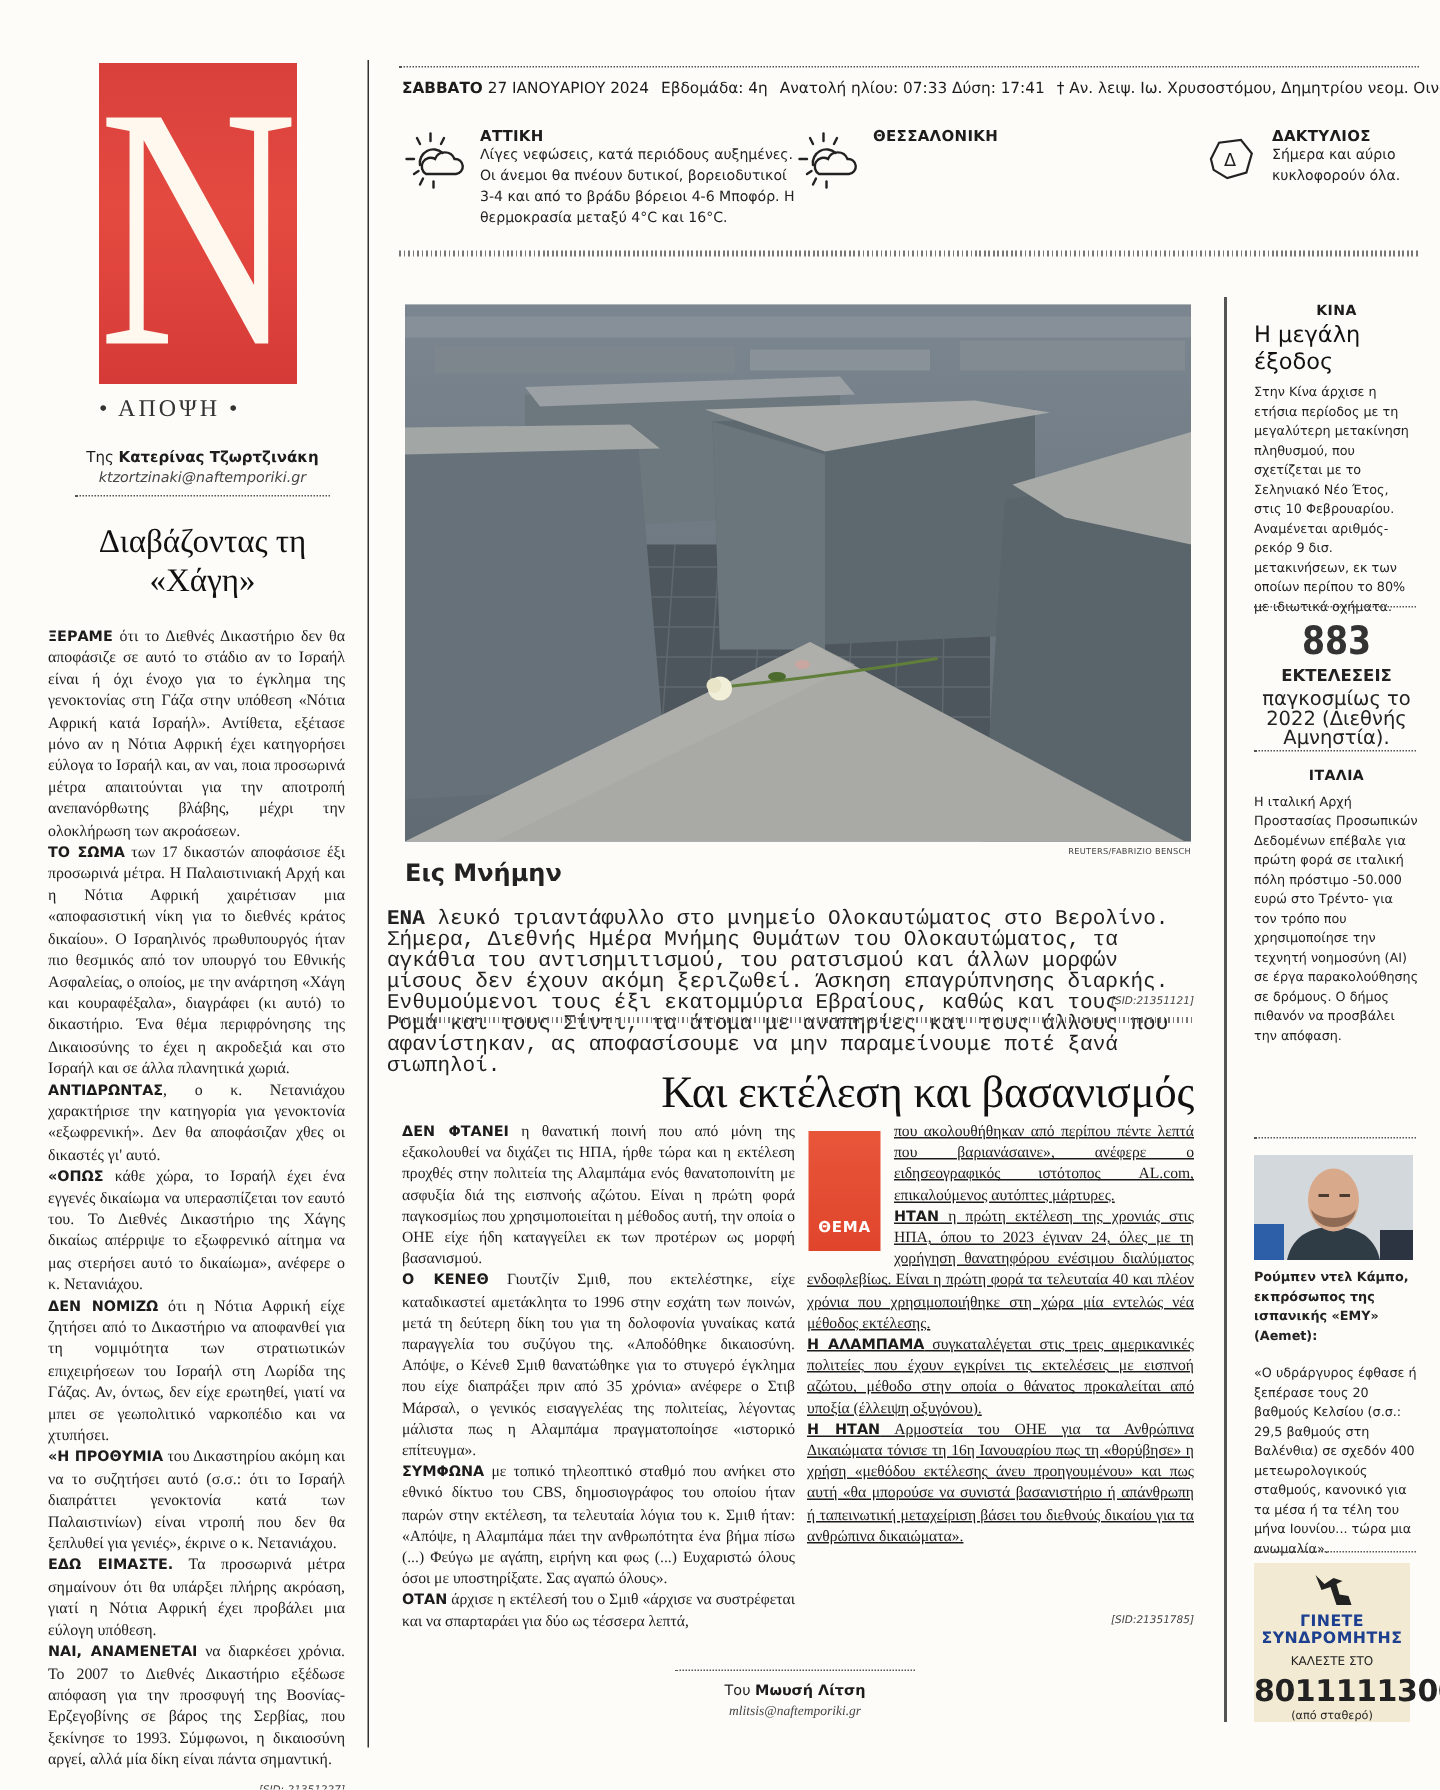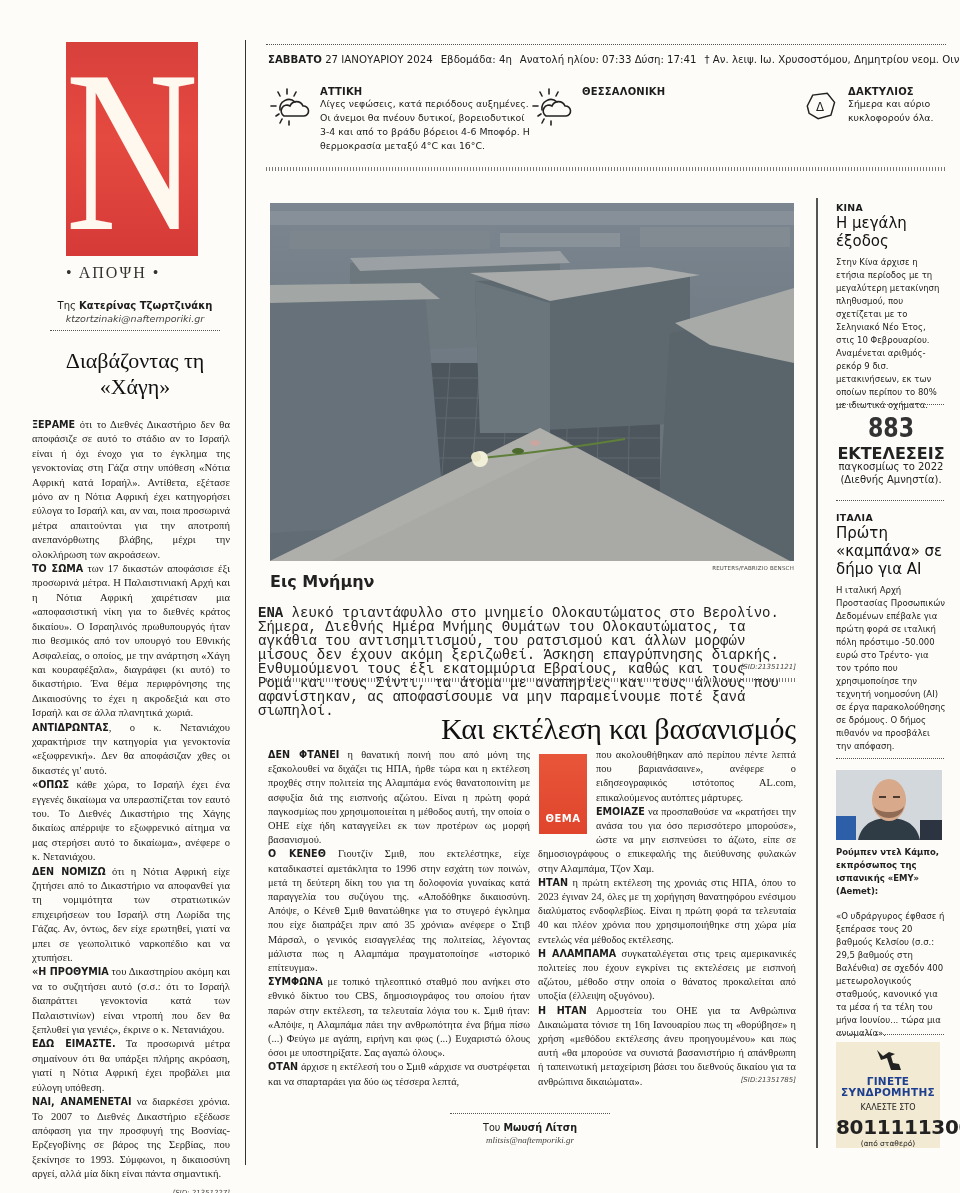--- a/index.html
+++ b/index.html
@@ -44,40 +44,40 @@
   .credit { left: 660px; top: 565px; width: 134px; text-align: right; font-size: 5.5px; font-family: "DejaVu Sans", sans-serif; color: #444; letter-spacing: .2px; }
   .cap-title { left: 270px; top: 572px; font-family: "DejaVu Sans", sans-serif; font-weight: bold; font-size: 16px; color: #222; }
   .cap-text { left: 258px; top: 606px; width: 526px; font-family: Liberation Mono, monospace; font-size: 14px; line-height: 14px; color: #222; }
   .cap-text b { font-weight: bold; }
   .sid-cap { left: 700px; top: 663px; width: 96px; }
   .hatch-mid { left: 266px; top: 678px; width: 530px; }
 
   
   .headline { left: 266px; top: 700px; width: 530px; text-align: right; font-size: 30px; color: #111; letter-spacing: -.2px; margin-top: 12px; }
   .col-main1 { left: 268px; top: 748px; width: 262px; font-size: 10.4px; line-height: 14.2px; text-align: justify; hyphens: auto; }
-  .col-main2 { left: 538px; top: 748px; width: 258px; font-size: 10.4px; line-height: 14.2px; text-align: justify; hyphens: auto; }
+  .col-main2 { left: 538px; top: 748px; width: 258px; font-size: 10.4px; line-height: 14.2px; text-align: justify; hyphens: auto; text-decoration: underline; }
   .thema { left: 539px; top: 754px; width: 48px; height: 80px; background: linear-gradient(180deg, #e8563a, #e0452c); display: flex; align-items: flex-end; justify-content: center; padding-bottom: 10px; }
   .thema span { color: #fff; font-family: "DejaVu Sans", sans-serif; font-weight: bold; font-size: 10px; letter-spacing: .5px; }
   .float-spacer { float: left; width: 58px; height: 94px; }
   .sid-main { left: 720px; top: 1076px; width: 76px; }
   .author-dots { left: 450px; top: 1113px; width: 160px; }
   .author { left: 420px; top: 1122px; width: 220px; text-align: center; font-size: 9.6px; font-family: "DejaVu Sans", sans-serif; }
   .author b { font-weight: bold; }
   .author .email { font-family: "Liberation Serif", serif; font-style: italic; font-size: 9px; color: #444; display: block; margin-top: 2px; }
 
   
   .vrule-right { left: 816px; top: 198px; width: 2px; height: 950px; background: #555; }
   .rc { left: 836px; width: 110px; font-family: "DejaVu Sans", sans-serif; }
-  .rc-kicker { font-weight: bold; font-size: 9.4px; letter-spacing: .3px; }
+  .rc-kicker { font-weight: bold; font-size: 9.4px; letter-spacing: .3px; text-align: center; }
   .rc-title { font-size: 15px; line-height: 18px; color: #111; margin-top: 1px; }
   .rc-body { font-size: 8.5px; line-height: 13px; color: #222; margin-top: 6px; }
   .rc-dots { left: 836px; width: 108px; }
   .stat-num { left: 836px; top: 413px; width: 110px; text-align: center; font-family: "DejaVu Sans", sans-serif; font-weight: bold; font-size: 26px; color: #333; transform: scaleX(.85); }
-  .stat-lbl { left: 836px; top: 444px; width: 110px; text-align: center; font-family: "DejaVu Sans", sans-serif; font-size: 16px; font-weight: 600; color: #222; }
-  .stat-sub { left: 836px; top: 460px; width: 110px; text-align: center; font-family: "DejaVu Sans", sans-serif; font-size: 10px; line-height: 13px; color: #222; }
+  .stat-lbl { left: 836px; top: 444px; width: 110px; text-align: center; font-family: "DejaVu Sans", sans-serif; font-size: 11px; font-weight: 600; color: #222; }
+  .stat-sub { left: 836px; top: 460px; width: 110px; text-align: center; font-family: "DejaVu Sans", sans-serif; font-size: 13px; line-height: 13px; color: #222; }
   .person-photo { left: 836px; top: 770px; width: 106px; height: 70px; background: linear-gradient(180deg, #d9dee3 0%, #c9cdd2 100%); overflow: hidden; }
   .promo { left: 836px; top: 1042px; width: 104px; height: 106px; background: #f2ead2; text-align: center; font-family: "DejaVu Sans", sans-serif; }
   .promo-t { font-weight: bold; color: #1d3f8f; font-size: 10.5px; line-height: 11px; letter-spacing: .3px; }
   .promo-s { font-size: 8px; margin-top: 5px; color: #222; }
   .promo-n { font-weight: bold; font-size: 20px; color: #222; margin-top: 3px; letter-spacing: -.3px; }
   .promo-f { font-size: 7.5px; color: #222; }
 </style>
 </head>
 <body>
 
@@ -234,21 +234,20 @@
   <p><span class="lead">ΟΤΑΝ</span><span> άρχισε η εκτέλεσή του ο Σμιθ «άρχισε να συστρέφεται και να σπαρταράει για δύο ως τέσσερα λεπτά,</span></p>
 </div>
 
 <div class="abs thema">
   <span>ΘΕΜΑ</span>
 </div>
 
 <div class="abs col-main2 serif">
   <div class="float-spacer"></div>
   <p><span class="lead"></span><span>που ακολουθήθηκαν από περίπου πέντε λεπτά που βαριανάσαινε», ανέφερε ο ειδησεογραφικός ιστότοπος AL.com, επικαλούμενος αυτόπτες μάρτυρες.</span></p>
-  <p><span class="lead">ΕΜΟΙΑΖΕ</span><span> να προσπαθούσε να «κρατήσει την ανάσα του για όσο περισσότερο μπορούσε», ώστε να μην εισπνεύσει το άζωτο, είπε σε δημοσιογράφους ο επικεφαλής της διεύθυνσης φυλακών στην Αλαμπάμα, Τζον Χαμ.</span></p>
   <p><span class="lead">ΗΤΑΝ</span><span> η πρώτη εκτέλεση της χρονιάς στις ΗΠΑ, όπου το 2023 έγιναν 24, όλες με τη χορήγηση θανατηφόρου ενέσιμου διαλύματος ενδοφλεβίως. Είναι η πρώτη φορά τα τελευταία 40 και πλέον χρόνια που χρησιμοποιήθηκε στη χώρα μία εντελώς νέα μέθοδος εκτέλεσης.</span></p>
   <p><span class="lead">Η ΑΛΑΜΠΑΜΑ</span><span> συγκαταλέγεται στις τρεις αμερικανικές πολιτείες που έχουν εγκρίνει τις εκτελέσεις με εισπνοή αζώτου, μέθοδο στην οποία ο θάνατος προκαλείται από υποξία (έλλειψη οξυγόνου).</span></p>
   <p><span class="lead">Η ΗΤΑΝ</span><span> Αρμοστεία του ΟΗΕ για τα Ανθρώπινα Δικαιώματα τόνισε τη 16η Ιανουαρίου πως τη «θορύβησε» η χρήση «μεθόδου εκτέλεσης άνευ προηγουμένου» και πως αυτή «θα μπορούσε να συνιστά βασανιστήριο ή απάνθρωπη ή ταπεινωτική μεταχείριση βάσει του διεθνούς δικαίου για τα ανθρώπινα δικαιώματα».</span></p>
 </div>
 <div class="abs sid sid-main">[SID:21351785]</div>
 
 <div class="abs dotline author-dots"></div>
 <div class="abs author">
   <span>Του</span>
   <b>Μωυσή Λίτση</b>
@@ -263,21 +262,20 @@
   <div class="rc-body">Στην Κίνα άρχισε η ετήσια περίοδος με τη μεγαλύτερη μετακίνηση πληθυσμού, που σχετίζεται με το Σεληνιακό Νέο Έτος, στις 10 Φεβρουαρίου. Αναμένεται αριθμός-ρεκόρ 9 δισ. μετακινήσεων, εκ των οποίων περίπου το 80% με ιδιωτικά οχήματα.</div>
 </div>
 <div class="abs dotline rc-dots" style="top:404px"></div>
 <div class="abs stat-num">883</div>
 <div class="abs stat-lbl">ΕΚΤΕΛΕΣΕΙΣ</div>
 <div class="abs stat-sub">παγκοσμίως το 2022 (Διεθνής Αμνηστία).</div>
 <div class="abs dotline rc-dots" style="top:500px"></div>
 
 <div class="abs rc" style="top:512px">
   <div class="rc-kicker">ΙΤΑΛΙΑ</div>
-  <div class="rc-title">Πρώτη «καμπάνα» σε δήμο για AI</div>
   <div class="rc-body">Η ιταλική Αρχή Προστασίας Προσωπικών Δεδομένων επέβαλε για πρώτη φορά σε ιταλική πόλη πρόστιμο -50.000 ευρώ στο Τρέντο- για τον τρόπο που χρησιμοποίησε την τεχνητή νοημοσύνη (AI) σε έργα παρακολούθησης σε δρόμους. Ο δήμος πιθανόν να προσβάλει την απόφαση.</div>
 </div>
 <div class="abs dotline rc-dots" style="top:758px"></div>
 
 <div class="abs person-photo">
   <svg width="106" height="70" viewBox="0 0 106 70">
     <rect width="106" height="70" fill="#d3d8dd"></rect>
     <rect x="0" y="46" width="20" height="24" fill="#2d5fa8"></rect>
     <rect x="84" y="50" width="22" height="20" fill="#2b3440"></rect>
     <path d="M22 70 C 26 52, 40 48, 53 48 C 66 48, 80 52, 84 70 Z" fill="#2f3b45"></path>

